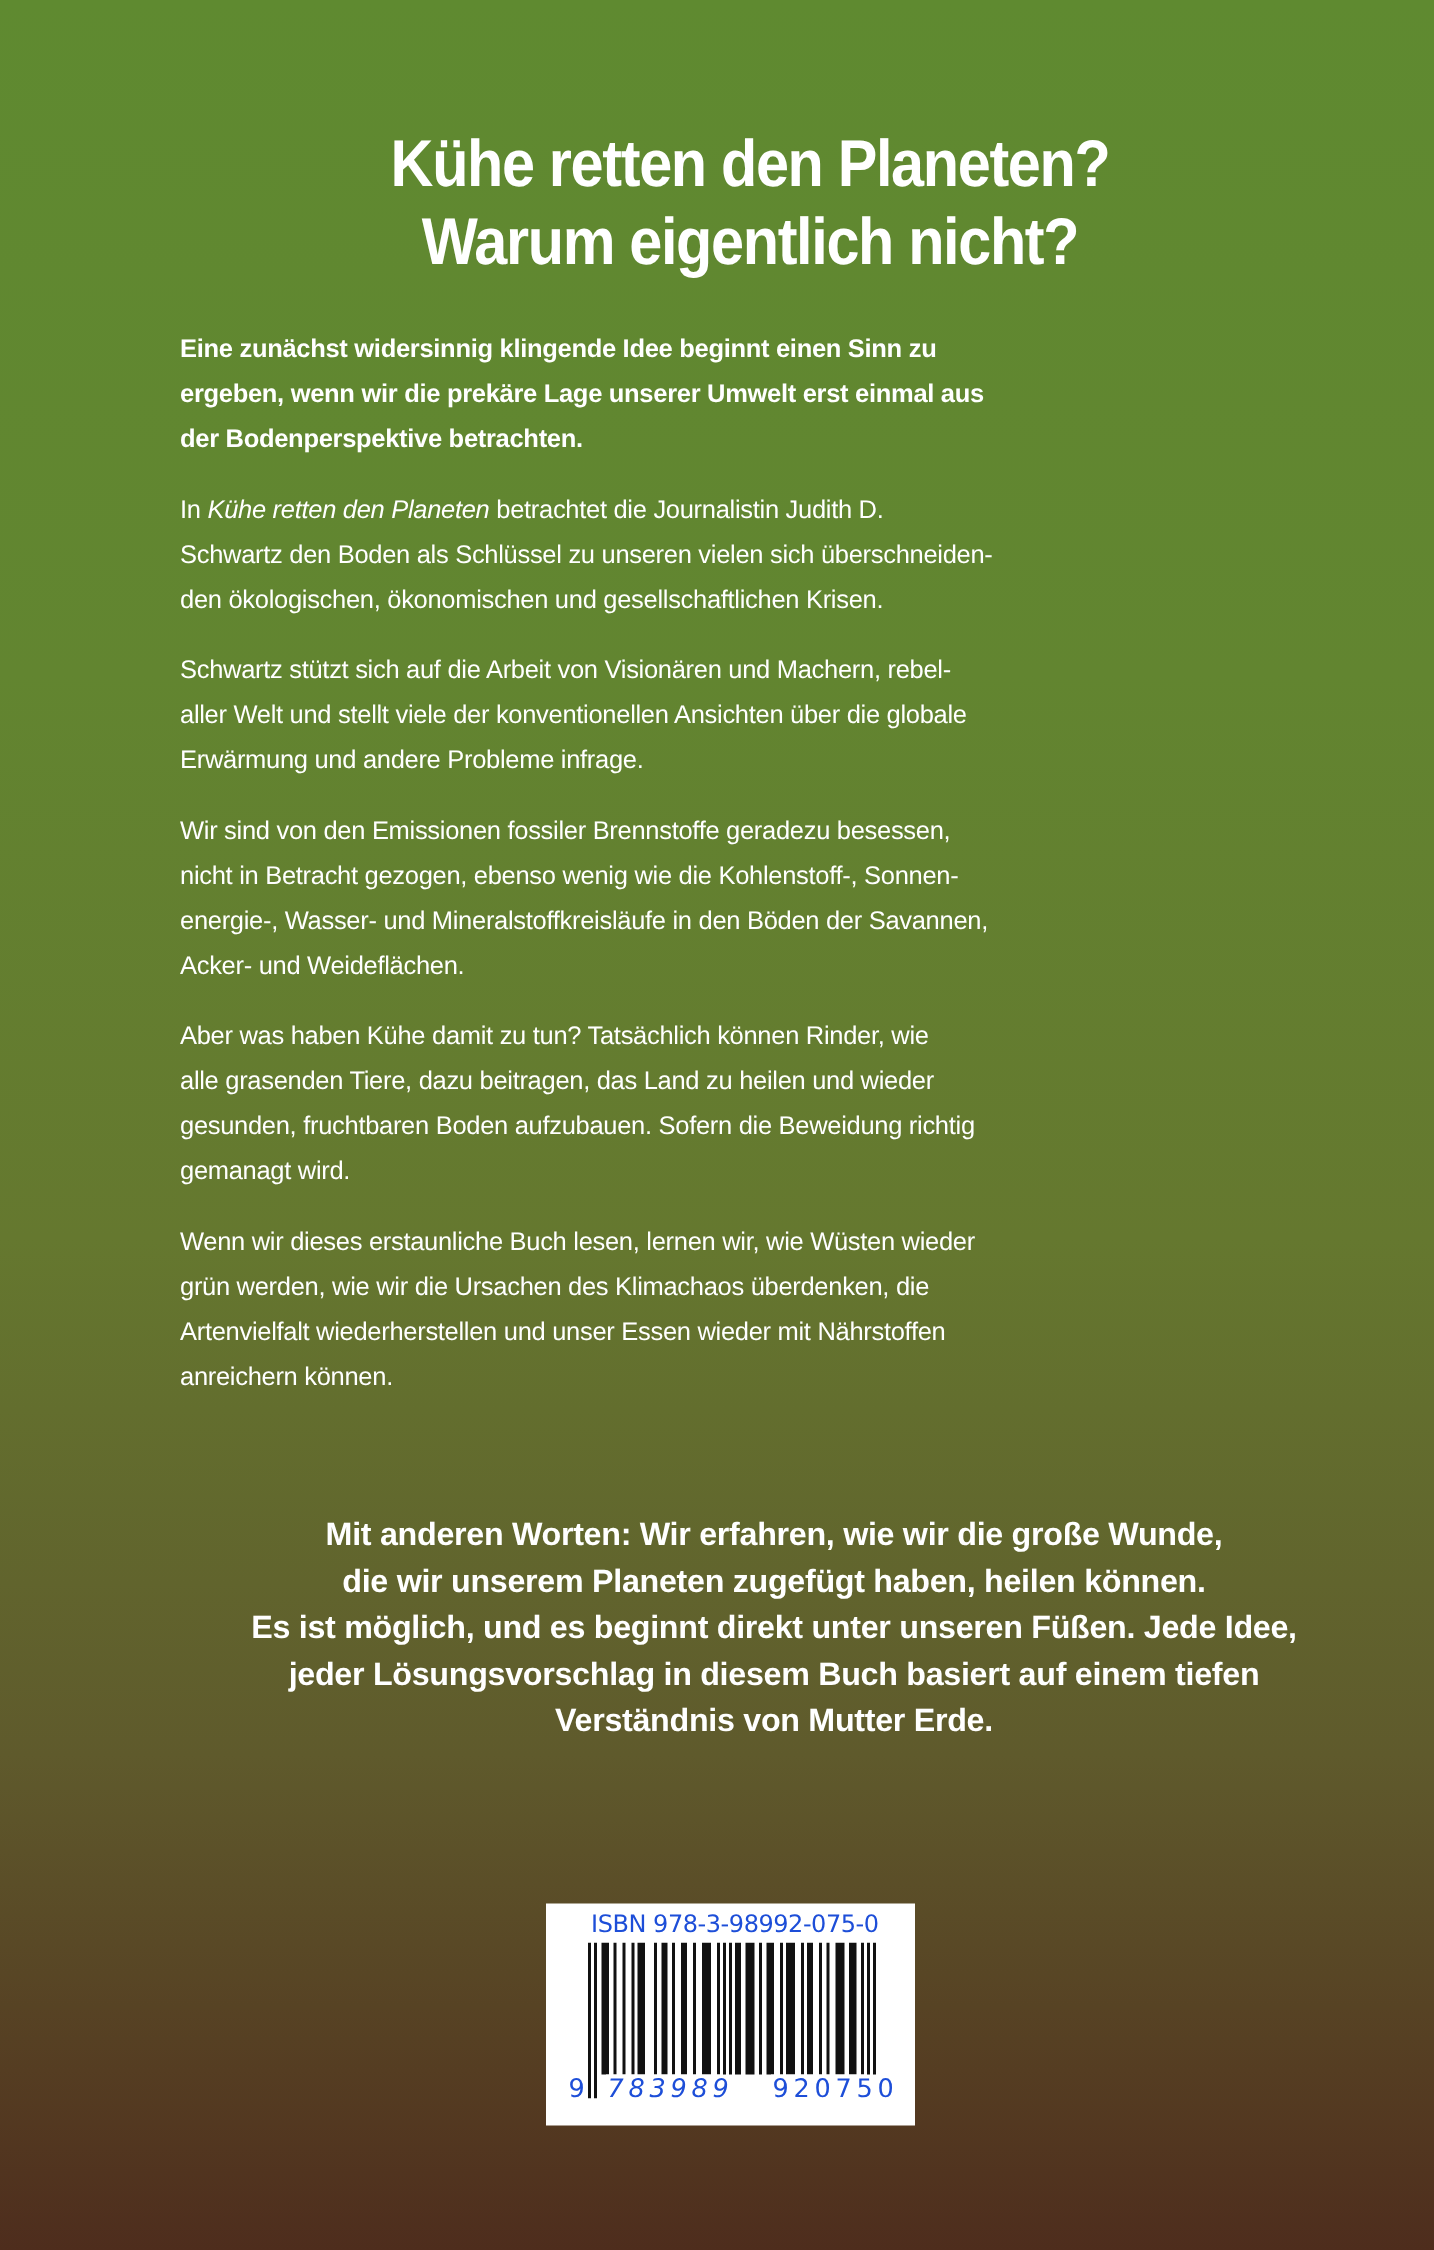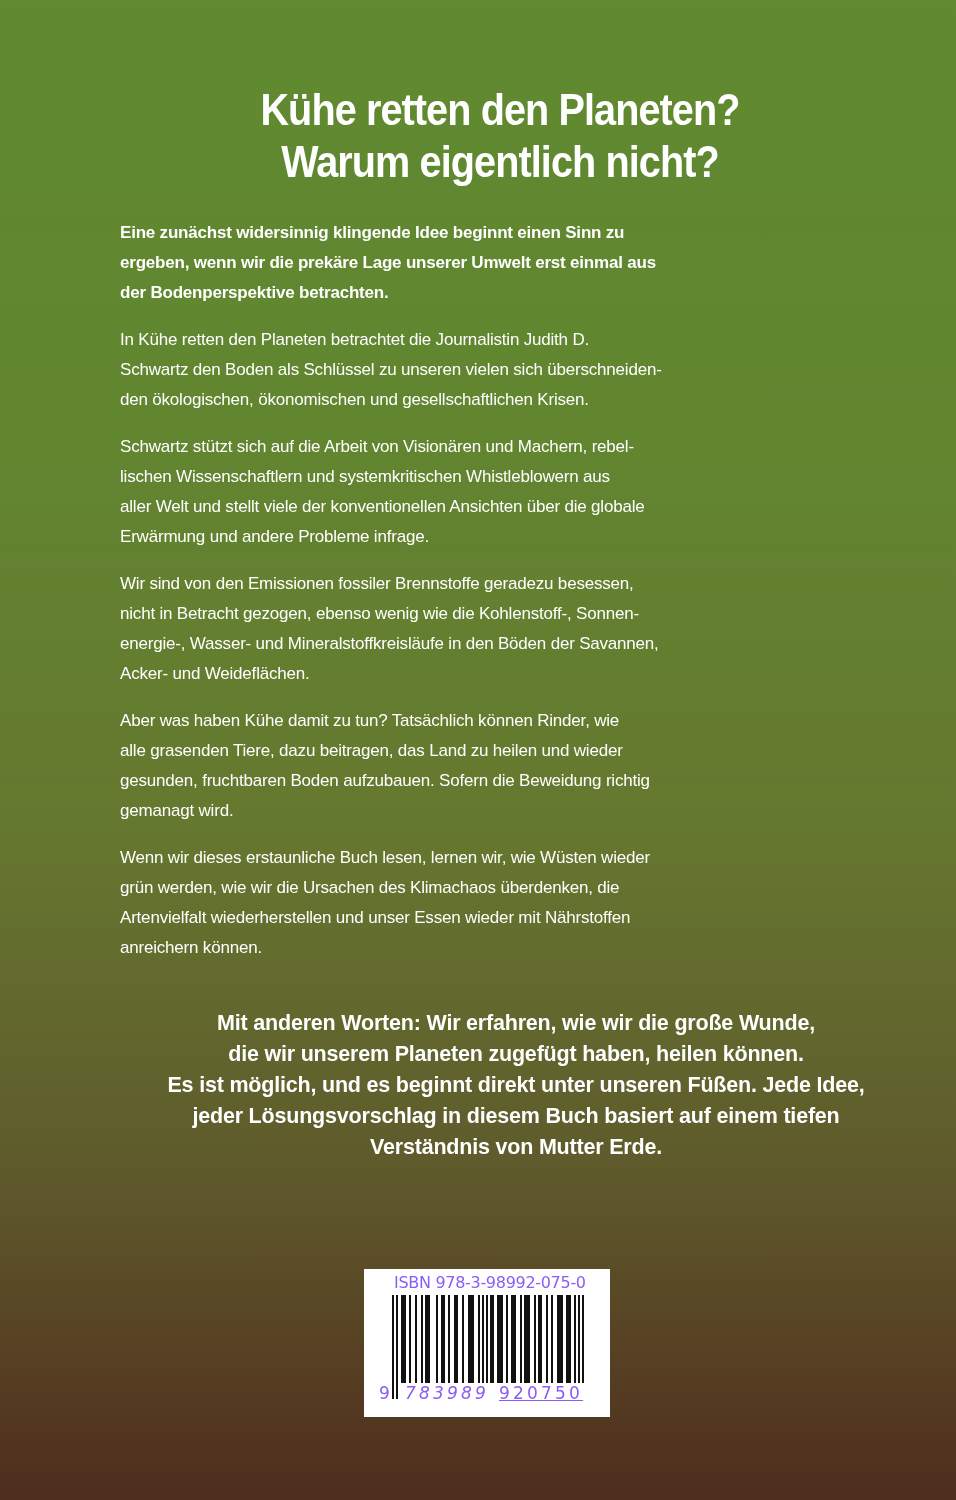--- a/index.html
+++ b/index.html
@@ -48,42 +48,42 @@
       font-size: 17px;
       line-height: 30px;
       letter-spacing: -0.2px;
     }
     .para {
       margin: 0 0 17px 0;
       white-space: nowrap;
     }
     .para div { white-space: nowrap; }
     .lead { font-weight: bold; }
-    .em { }
+    .em { font-style: italic; }
     .b { font-weight: normal; }
     .closing {
       position: absolute;
       left: 0;
       top: 1008px;
       width: 956px;
       text-align: center;
       font-weight: bold;
       font-size: 21.5px;
       line-height: 31px;
       letter-spacing: -0.2px;
     }
     .closing div { white-space: nowrap; padding-left: 32px; }
     .barcode-box {
       position: absolute;
       left: 342px;
       top: 1269px;
       width: 246px;
       height: 148px;
       background: #ffffff;
-      color: #8b5cf6;
+      color: #1d4ed8;
     }
     .isbn-text {
       position: absolute;
       top: 4px;
       left: 30px;
       font-size: 16px;
       font-family: "DejaVu Sans", sans-serif;
       letter-spacing: -0.3px;
       white-space: nowrap;
     }
@@ -124,21 +124,20 @@
     </div>
 
     <div class="para">
       <div><span>In </span><span class="em">Kühe retten den Planeten</span><span> betrachtet die Journalistin Judith D.</span></div>
       <div>Schwartz den Boden als Schlüssel zu unseren vielen sich überschneiden-</div>
       <div>den ökologischen, ökonomischen und gesellschaftlichen Krisen.</div>
     </div>
 
     <div class="para">
       <div>Schwartz stützt sich auf die Arbeit von Visionären und Machern, rebel-</div>
-      <div>lischen Wissenschaftlern und systemkritischen Whistleblowern aus</div>
       <div>aller Welt und stellt viele der konventionellen Ansichten über die globale</div>
       <div>Erwärmung und andere Probleme infrage.</div>
     </div>
 
     <div class="para">
       <div>Wir sind von den Emissionen fossiler Brennstoffe geradezu besessen,</div>
       <div>nicht in Betracht gezogen, ebenso wenig wie die Kohlenstoff-, Sonnen-</div>
       <div>energie-, Wasser- und Mineralstoffkreisläufe in den Böden der Savannen,</div>
       <div>Acker- und Weideflächen.</div>
     </div>
@@ -199,17 +198,17 @@
         <rect x="165" y="0" width="6" height="88"></rect>
         <rect x="174" y="0" width="5" height="88"></rect>
         <rect x="182" y="0" width="2" height="88"></rect>
         <rect x="186" y="0" width="2" height="104"></rect>
         <rect x="190" y="0" width="2" height="104"></rect>
       </g>
     </svg>
     <div class="digits">
       <span style="left:0px;">9</span>
       <span style="left:26px; letter-spacing:3.2px;font-style:italic;">783989</span>
-      <span style="left:120px; letter-spacing:3.2px;text-decoration:underline;">920750</span>
+      <span style="left:136px; letter-spacing:3.2px;">920750</span>
     </div>
   </div>
 
 </div>
 
 </body></html>

